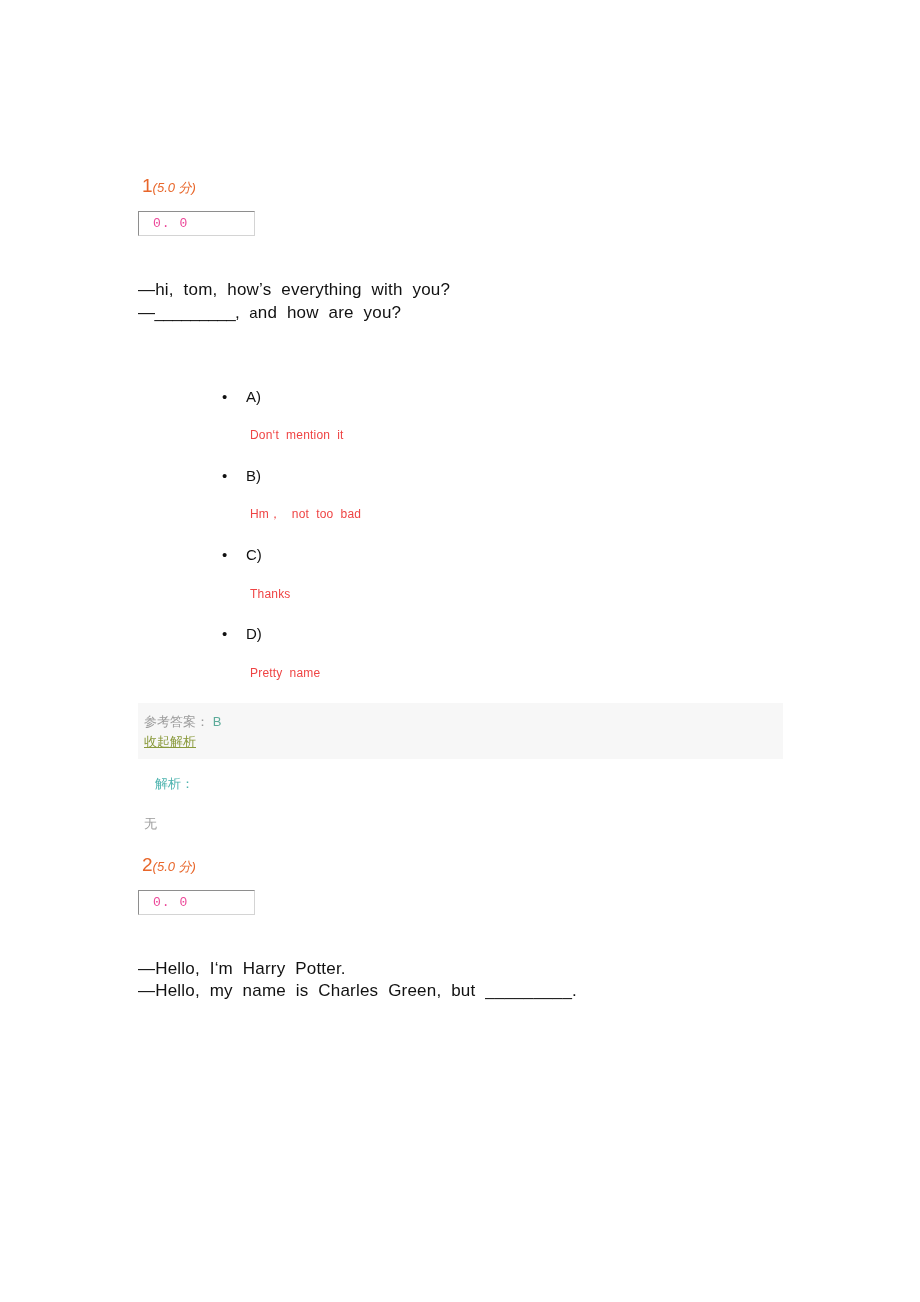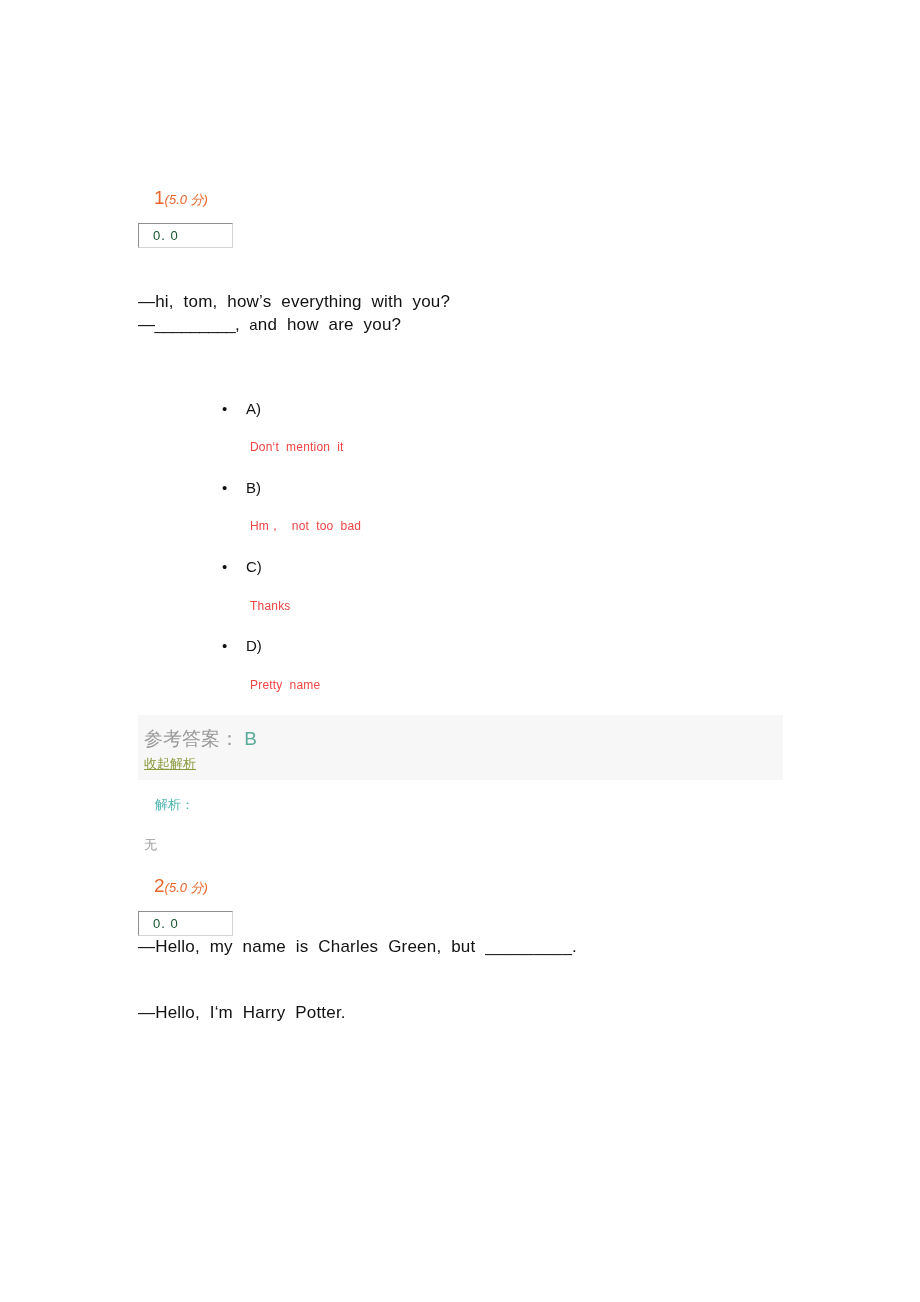--- a/index.html
+++ b/index.html
@@ -27,46 +27,46 @@
     position: absolute;
     left: 138px;
     top: 172px;
     width: 700px;
   }
 
   
   .q-header {
     color: #e8662a;
     line-height: 1;
-    margin: 16px;
+    margin: 4px;
     white-space: nowrap;
   }
   .q-num {
     font-size: 19px;
     letter-spacing: 0;
   }
   .q-score {
     font-size: 13px;
     font-style: italic;
   }
 
   
   .score-box-wrap {
     margin-top: 16px;
   }
   .score-input {
     display: block;
     box-sizing: border-box;
-    width: 95px;
+    width: 117px;
     height: 25px;
     padding: 0 0 0 14px;
-    font-family: Liberation Sans, sans-serif;
+    font-family: Liberation Mono, monospace;
     font-size: 13px;
     line-height: 23px;
-    color: #14532d;
+    color: #ec4899;
     background: #ffffff;
     border-top: 1px solid #8e8e8e;
     border-left: 1px solid #8e8e8e;
     border-right: 1px solid #d4d4d4;
     border-bottom: 1px solid #d4d4d4;
     outline: none;
     letter-spacing: 1px;
   }
 
   
@@ -123,21 +123,21 @@
   }
 
   
   .answer-bar {
     margin-top: 22px;
     width: 645px;
     background: #f7f7f7;
     padding: 9px 0 6px 0;
   }
   .answer-line {
-    font-size: 19px;
+    font-size: 13px;
     line-height: 1.55;
     color: #9b9b9b;
     margin: 0;
     padding-left: 6px;
     white-space: pre;
   }
   .answer-value {
     color: #5cab9a;
     font-family: "Liberation Sans", "DejaVu Sans", sans-serif;
   }
@@ -220,19 +220,19 @@
     </div>
 
     <div class="question-block">
 
       <p class="q-header"><span class="q-num">2</span><span class="q-score">(5.0 分)</span></p>
 
       <div class="score-box-wrap">
         <input class="score-input" type="text" value="0. 0" style="">
       </div>
 
+      <p class="q-line first">—Hello,  I‘m  Harry  Potter.</p>
+
       <p class="q-line second">—Hello,  my  name  is  Charles  Green,  but  _________.</p>
-
-      <p class="q-line first">—Hello,  I‘m  Harry  Potter.</p>
     </div>
 
   </div>
 </div>
 
 </body></html>

